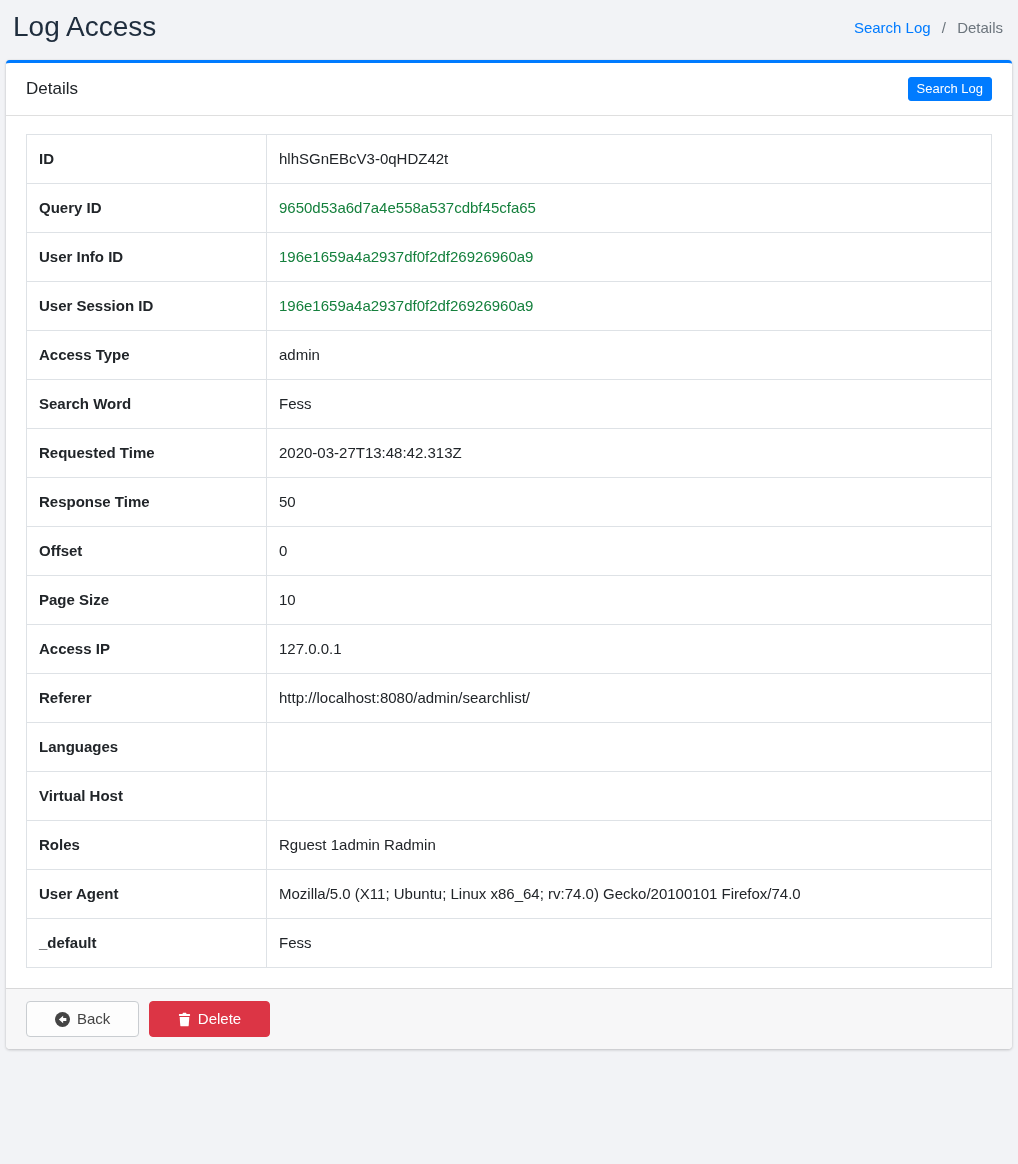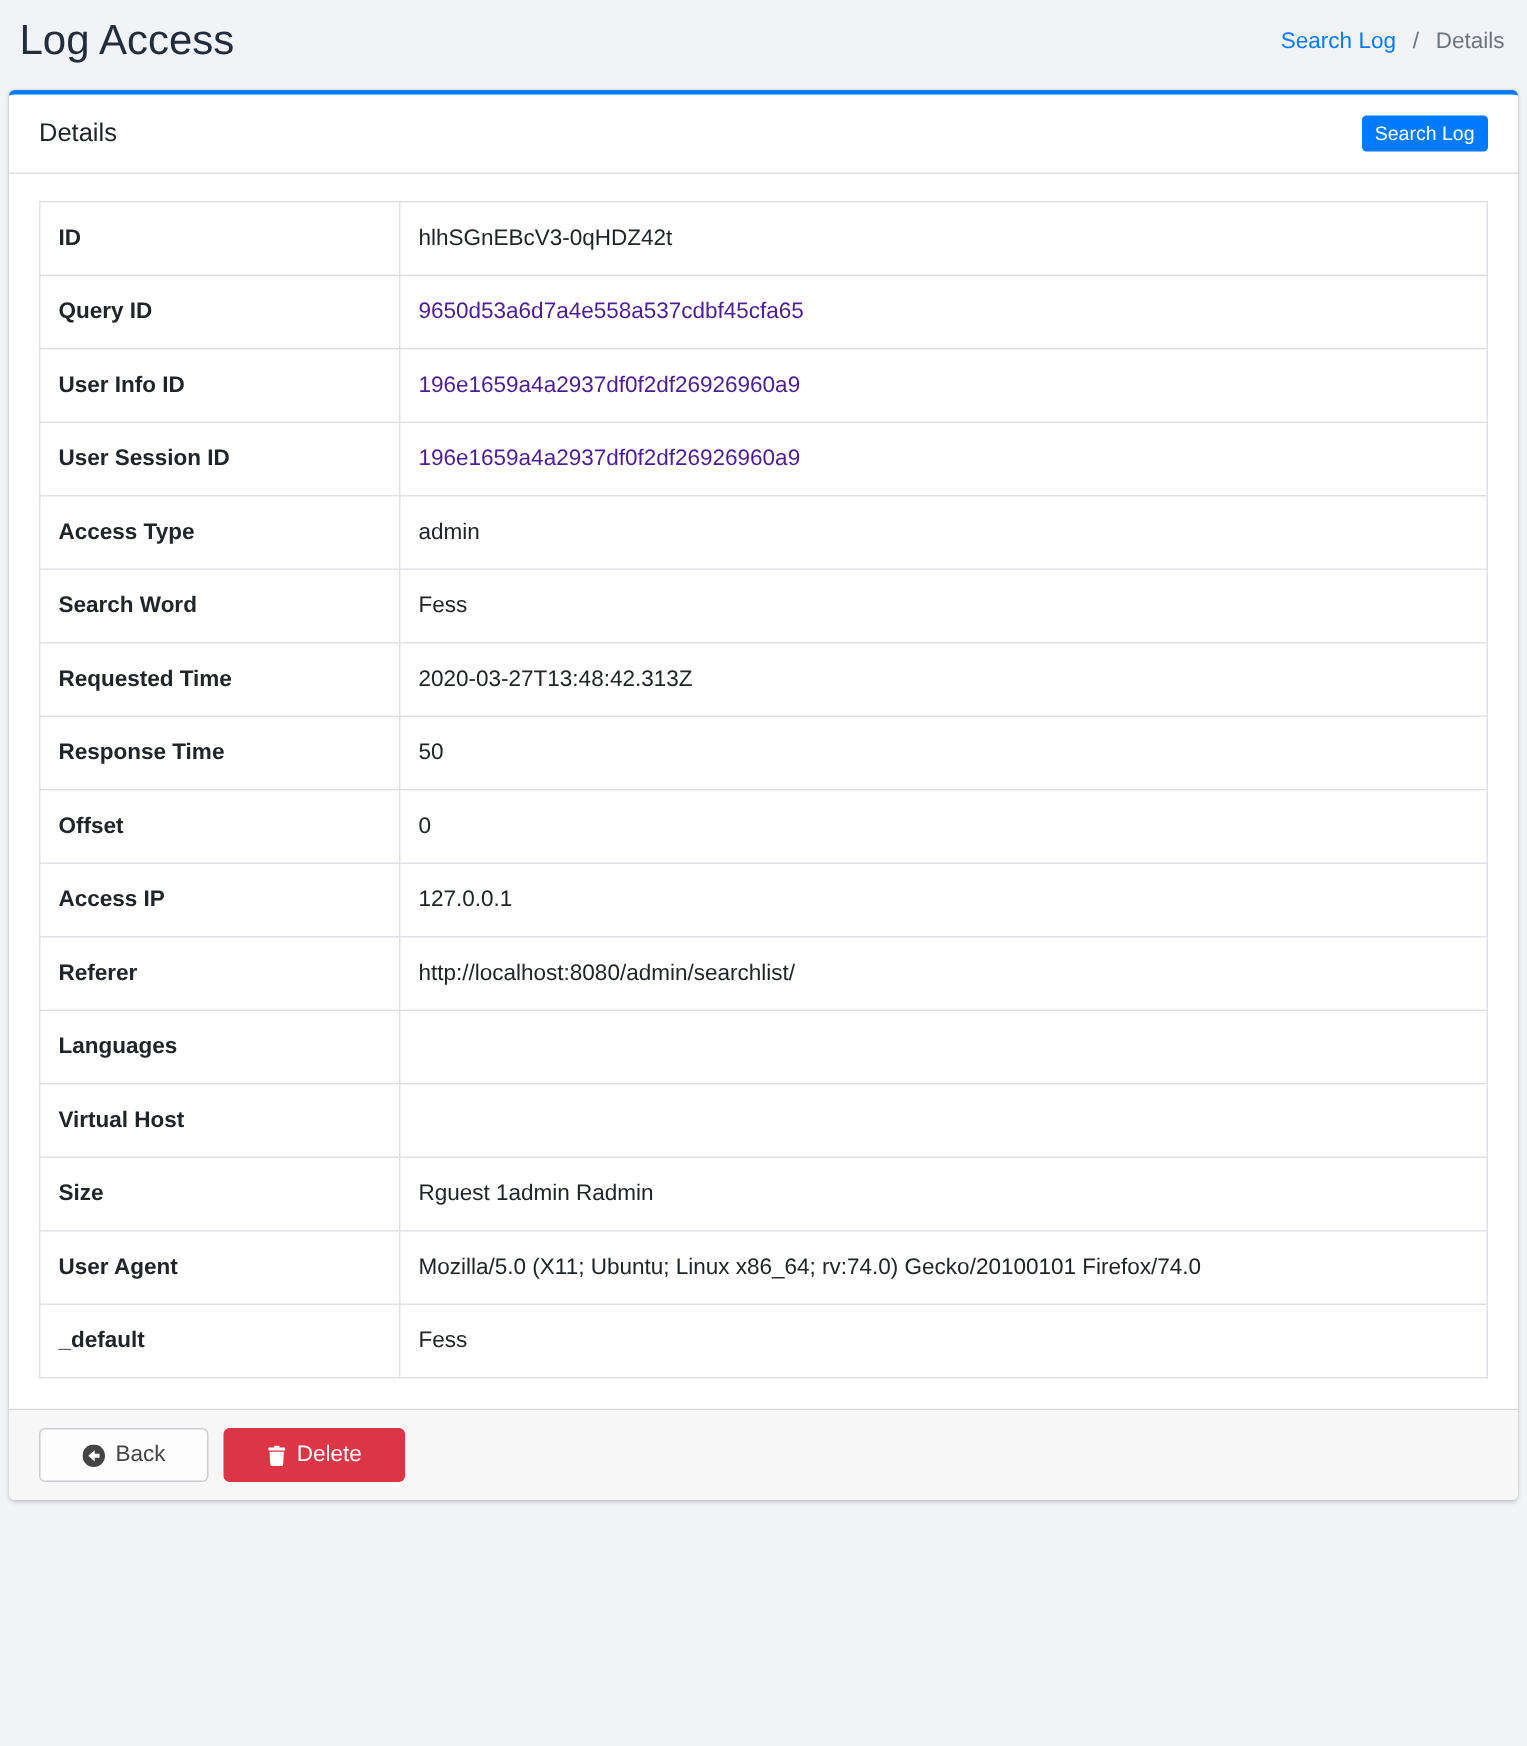--- a/index.html
+++ b/index.html
@@ -51,21 +51,21 @@
   table.details th, table.details td {
     border: 1px solid #dee2e6;
     padding: 12px;
     font-size: 15px;
     line-height: 24px;
     text-align: left;
     vertical-align: middle;
     height: 49px;
   }
   table.details th { width: 240px; font-weight: bold; }
-  table.details td a { color: #4c1d95; text-decoration: none; cursor: pointer; }
+  table.details td a { color: #15803d; text-decoration: none; cursor: pointer; }
   
   .card-footer {
     background: #f7f7f8;
     border-top: 1px solid rgba(0,0,0,.125);
     padding: 12px 20px;
     border-radius: 0 0 4px 4px;
   }
   .btn {
     display: inline-flex; align-items: center; gap: 7px;
     font-size: 15px; line-height: 22px;
@@ -135,37 +135,41 @@
           </tr>
           <tr>
             <th>Response Time</th>
             <td>50</td>
           </tr>
           <tr>
             <th>Offset</th>
             <td>0</td>
           </tr>
           <tr>
+            <th>Page Size</th>
+            <td>10</td>
+          </tr>
+          <tr>
             <th>Access IP</th>
             <td>127.0.0.1</td>
           </tr>
           <tr>
             <th>Referer</th>
             <td>http://localhost:8080/admin/searchlist/</td>
           </tr>
           <tr>
             <th>Languages</th>
             <td></td>
           </tr>
           <tr>
             <th>Virtual Host</th>
             <td></td>
           </tr>
           <tr>
-            <th>Size</th>
+            <th>Roles</th>
             <td>Rguest 1admin Radmin</td>
           </tr>
           <tr>
             <th>User Agent</th>
             <td>Mozilla/5.0 (X11; Ubuntu; Linux x86_64; rv:74.0) Gecko/20100101 Firefox/74.0</td>
           </tr>
           <tr>
             <th>_default</th>
             <td>Fess</td>
           </tr>

